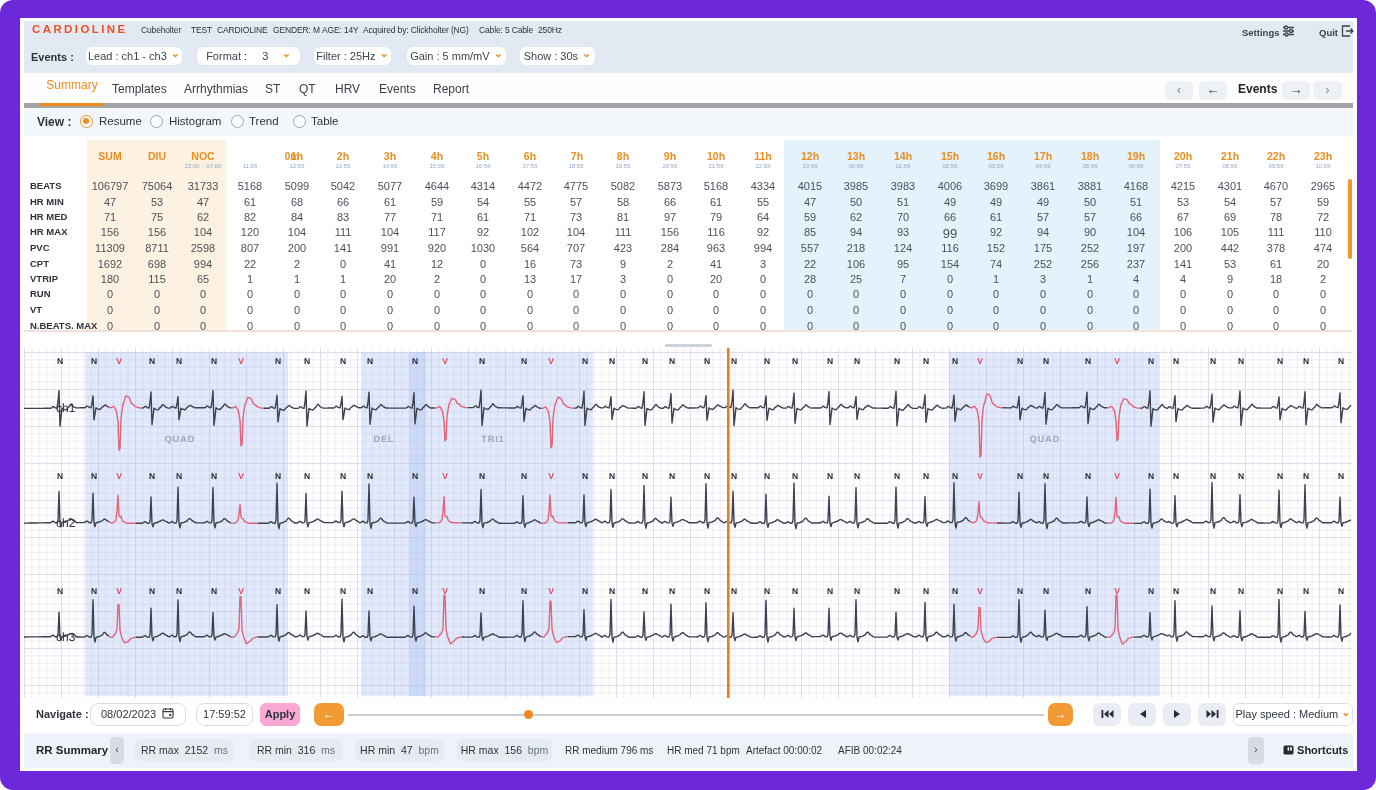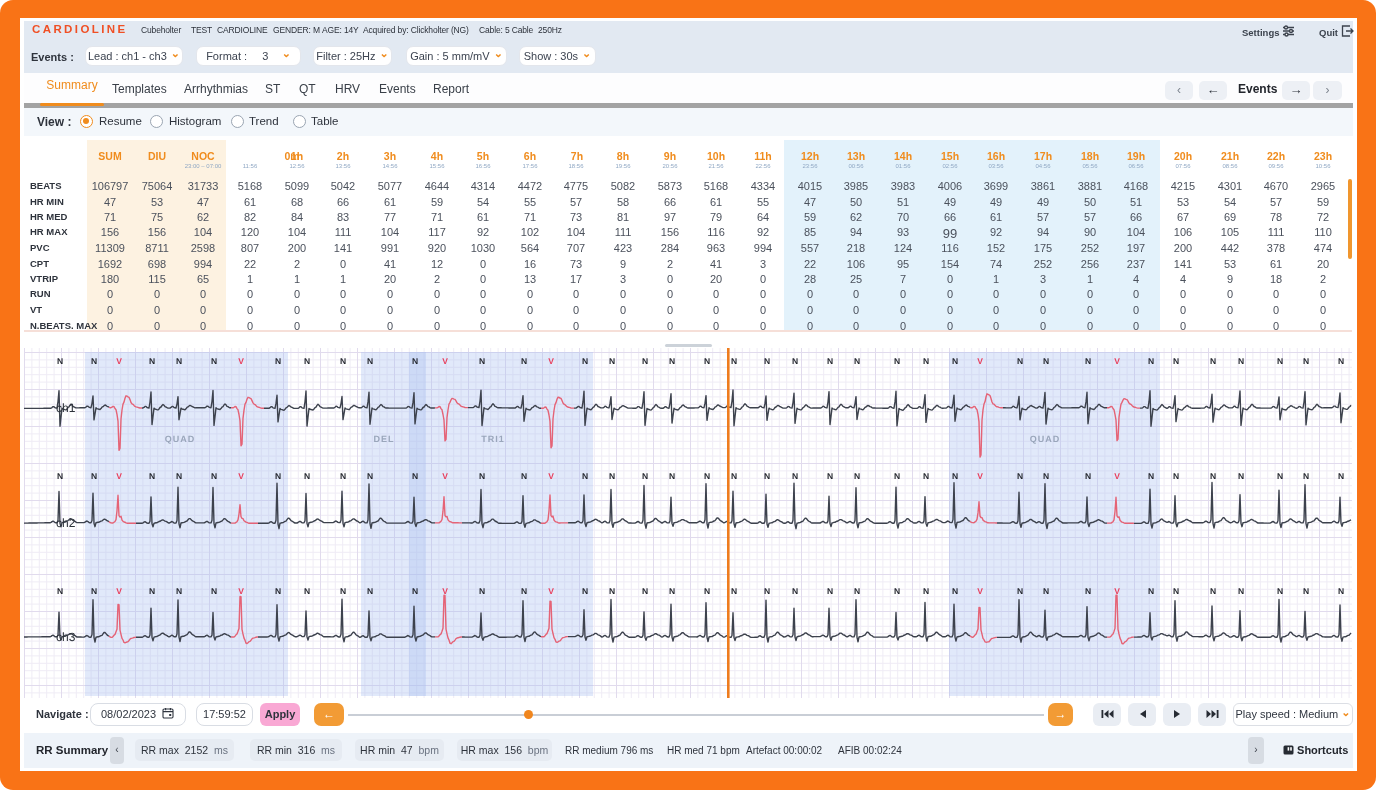--- a/index.html
+++ b/index.html
@@ -1,16 +1,16 @@
 <!DOCTYPE html>
 <html><head><meta charset="utf-8">
 <style>
 *{margin:0;padding:0;box-sizing:border-box;}
 html,body{width:1376px;height:790px;background:#fff;font-family:"Liberation Sans",sans-serif;overflow:hidden;}
-#frame{position:absolute;left:0;top:0;width:1376px;height:790px;background:#f97316;border-radius:13px;}
+#frame{position:absolute;left:0;top:0;width:1376px;height:790px;background:#6d28d9;border-radius:13px;}
 #app{position:absolute;left:20px;top:18px;width:1337px;height:753px;background:#fff;}
 #hdr{position:absolute;left:4px;top:3px;width:1329px;height:52px;background:#e2e9f2;}
 #logo{position:absolute;left:8px;top:2px;font-size:11.5px;font-weight:bold;letter-spacing:2.4px;color:#f04f24;}
 .hinfo{position:absolute;top:3.5px;font-size:8.5px;letter-spacing:-0.15px;color:#2d323b;white-space:nowrap;}
 #tabs{position:absolute;left:4px;top:55px;width:1329px;height:35px;background:#fdfdfe;border-bottom:5px solid #a3a3a3;}
 .tab{position:absolute;top:9px;font-size:12px;color:#3a4049;}
 .navbtn{position:absolute;top:8px;height:19px;border-radius:5px;background:#edf0f5;color:#40454e;text-align:center;font-size:11px;line-height:18px;}
 #viewrow{position:absolute;left:4px;top:90px;width:1329px;height:28px;background:#f3f7fb;}
 .radio{position:absolute;top:7px;width:13px;height:13px;border-radius:50%;border:1.6px solid #9aa5b2;background:#fff;}
 .radio.sel{border-color:#f08c1d;}

